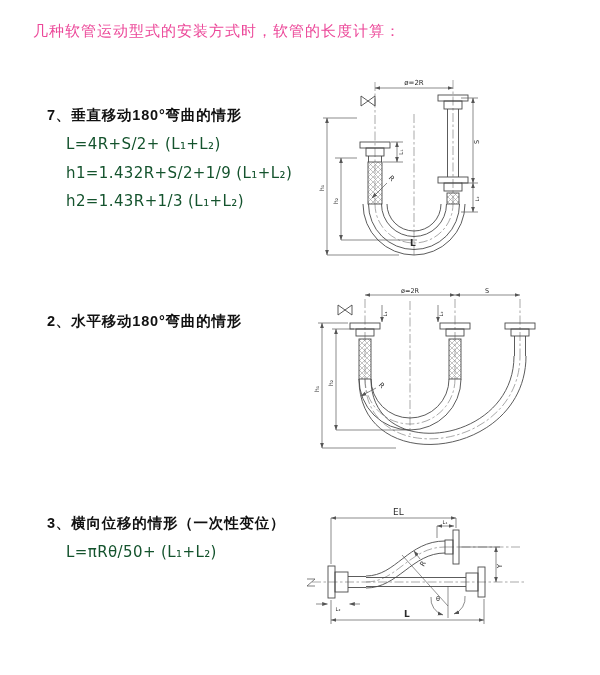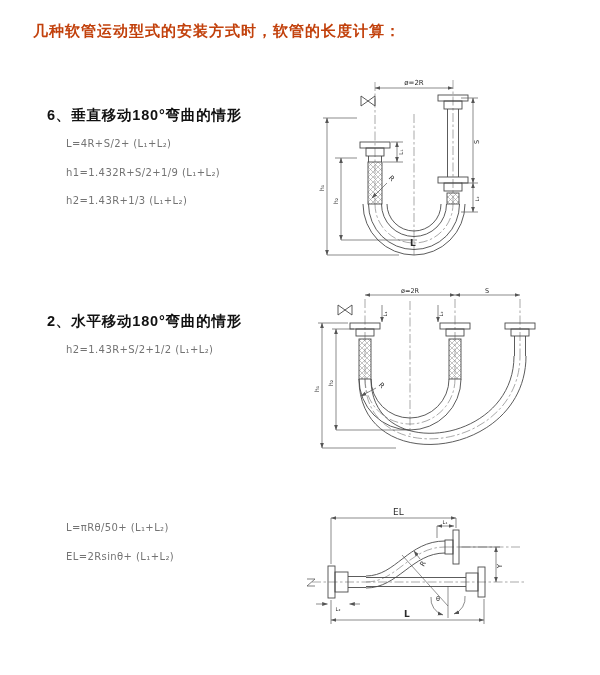--- a/index.html
+++ b/index.html
@@ -1,59 +1,58 @@
 <!DOCTYPE html>
 <html><head>
 <meta charset="utf-8">
 <style>
   html,body{margin:0;padding:0;}
   body{
     width:600px;height:675px;background:#ffffff;position:relative;overflow:hidden;
     font-family:"Liberation Sans","DejaVu Sans",sans-serif;color:#1c1c1c;
   }
   .page-title{
-    position:absolute;left:33px;top:22px;font-size:15px;font-weight:700;
-    letter-spacing:1px;color:#c2410c;
+    position:absolute;left:33px;top:22px;font-size:15px;font-weight:400;
+    letter-spacing:1px;color:#ec4899;
   }
   .section{position:absolute;left:47px;}
   .sec-heading{font-size:14.5px;font-weight:700;letter-spacing:0.8px;color:#111;margin-bottom:5px;}
   .formulas{padding-left:19px;}
   .formula{
     font-family:"DejaVu Sans","Liberation Sans",sans-serif;
-    font-size:10px;line-height:28.5px;letter-spacing:0.4px;color:#737373;white-space:pre;
+    font-size:15px;line-height:28.5px;letter-spacing:0.4px;color:#14532d;white-space:pre;
   }
   svg{position:absolute;}
   svg text{font-family:"DejaVu Sans","Liberation Sans",sans-serif;fill:#2b2b2b;}
   .bold-lbl{font-weight:bold;}
 </style>
 </head>
 <body>
 
 <div class="page-title">几种软管运动型式的安装方式时，软管的长度计算：</div>
 
 <div class="section" style="top:106px">
-  <div class="sec-heading">6、垂直移动180°弯曲的情形</div>
+  <div class="sec-heading">7、垂直移动180°弯曲的情形</div>
   <div class="formulas">
     <div class="formula">L=4R+S/2+ (L₁+L₂)</div>
     <div class="formula">h1=1.432R+S/2+1/9 (L₁+L₂)</div>
     <div class="formula">h2=1.43R+1/3 (L₁+L₂)</div>
   </div>
 </div>
 
 <div class="section" style="top:312px">
   <div class="sec-heading">2、水平移动180°弯曲的情形</div>
   <div class="formulas">
-    <div class="formula">h2=1.43R+S/2+1/2 (L₁+L₂)</div>
   </div>
 </div>
 
 <div class="section" style="top:514px">
+  <div class="sec-heading">3、横向位移的情形（一次性变位）</div>
   <div class="formulas">
     <div class="formula">L=πRθ/50+ (L₁+L₂)</div>
-    <div class="formula">EL=2Rsinθ+ (L₁+L₂)</div>
   </div>
 </div>
 
 <svg style="left:313px;top:72px" width="285" height="185" viewBox="0 0 285 185">
   <defs>
     <marker id="ar1" viewBox="0 0 10 10" refX="9.5" refY="5" markerWidth="8" markerHeight="8" orient="auto-start-reverse">
       <path d="M0,1.5 L10,5 L0,8.5 Z" fill="#555"></path>
     </marker>
     <pattern id="hx1" width="5" height="5" patternUnits="userSpaceOnUse">
       <path d="M0,5 L5,0 M0,0 L5,5" stroke="#8d8d8d" stroke-width="0.5" fill="none"></path>

